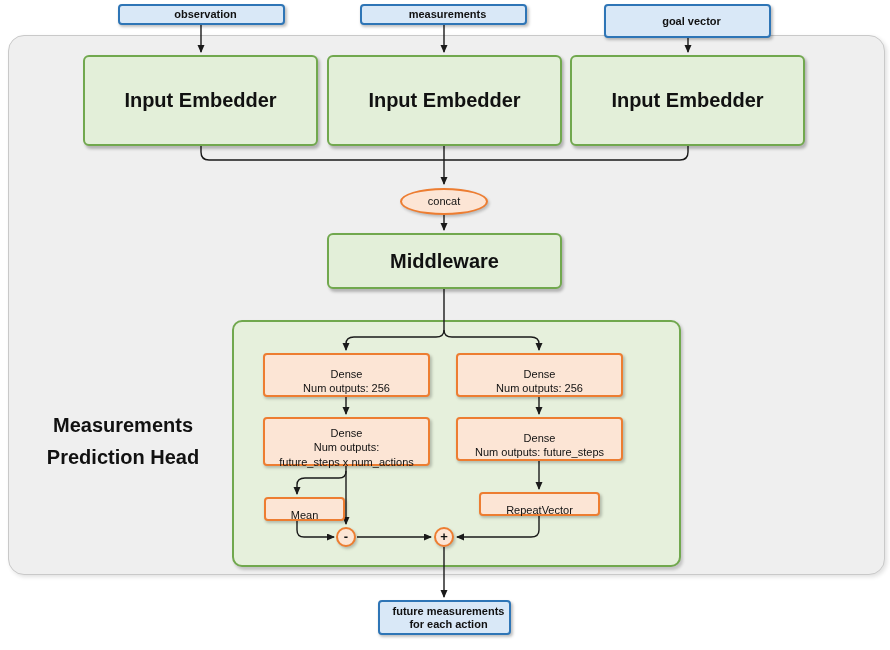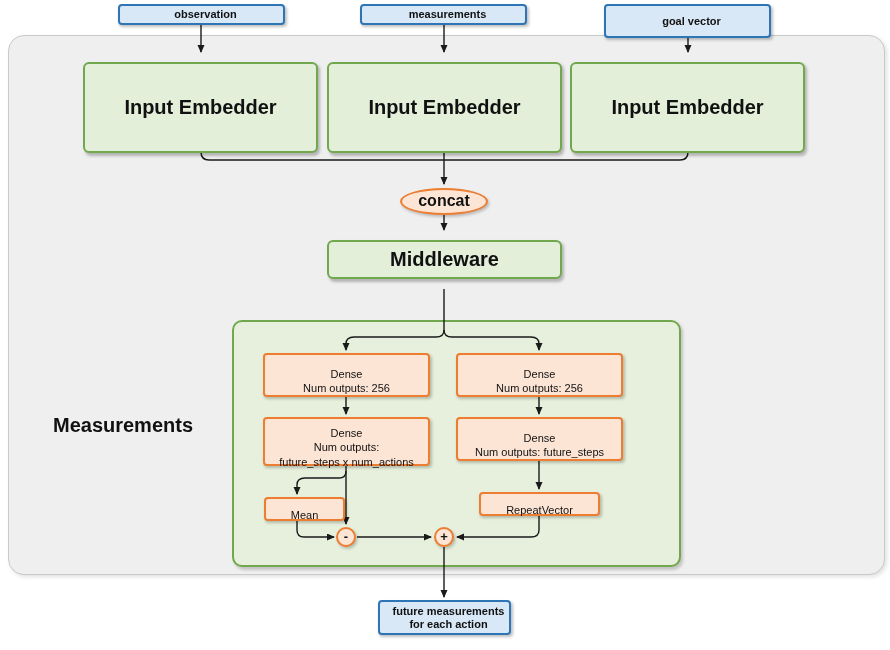--- a/index.html
+++ b/index.html
@@ -26,29 +26,28 @@
   .box-blue {
     background:#d9e8f7; border:2px solid #2e75b6; border-radius:4px;
     font-weight:bold; font-size:11px; line-height:13px;
     box-shadow:1.5px 2px 3px rgba(0,0,0,.25);
     padding-left:8px;
   }
   .box-green {
     background:#e3efd9; border:2px solid #71a84e; border-radius:6px;
     font-weight:bold; font-size:20px;
     box-shadow:2px 2.5px 3px rgba(0,0,0,.25);
-    margin-top:7px;
   }
   .box-orange {
     background:#fce5d5; border:2px solid #ed7d31; border-radius:4px;
     font-size:11px; line-height:14.5px;
     box-shadow:1.5px 2px 3px rgba(0,0,0,.22);
   }
   .box-orange .b { font-weight:normal;margin-top:12px; }
-  .ellipse { border-radius:50%; font-weight:bold; font-size:16px; }
+  .ellipse { border-radius:50%; font-weight:normal; font-size:11px; }
   .circle-op { border-radius:50%; font-weight:bold; font-size:13px; line-height:1; padding-bottom:1px; }
   .head-label {
     position:absolute; z-index:4; left:25px; top:409px; width:196px;
     font-weight:bold; font-size:20px; line-height:32px; color:#111; text-align:center;
   }
 </style>
 </head>
 <body>
 
 <div class="stage">
@@ -89,24 +88,25 @@
   <div class="node box-blue" style="left:118px;top:4px;width:167px;height:21px">observation</div>
   <div class="node box-blue" style="left:360px;top:4px;width:167px;height:21px">measurements</div>
   <div class="node box-blue" style="left:604px;top:4px;width:167px;height:34px">goal vector</div>
 
   <div class="node box-green" style="left:83px;top:55px;width:235px;height:91px">Input Embedder</div>
   <div class="node box-green" style="left:327px;top:55px;width:235px;height:91px">Input Embedder</div>
   <div class="node box-green" style="left:570px;top:55px;width:235px;height:91px">Input Embedder</div>
 
   <div class="node box-orange ellipse" style="left:400px;top:188px;width:88px;height:27px">concat</div>
 
-  <div class="node box-green" style="left:327px;top:233px;width:235px;height:39px">Middleware</div>
+  <div class="node box-green" style="left:327px;top:233px;width:235px;height:56px">Middleware</div>
 
   <div class="head-label">
     <span style="display:block">Measurements</span>
+    <span style="display:block">Prediction Head</span>
   </div>
 
   <div class="node box-orange" style="left:263px;top:353px;width:167px;height:44px">
     <span class="b">Dense</span>
     <span>Num outputs: 256</span>
   </div>
 
   <div class="node box-orange" style="left:456px;top:353px;width:167px;height:44px">
     <span class="b">Dense</span>
     <span>Num outputs: 256</span>

